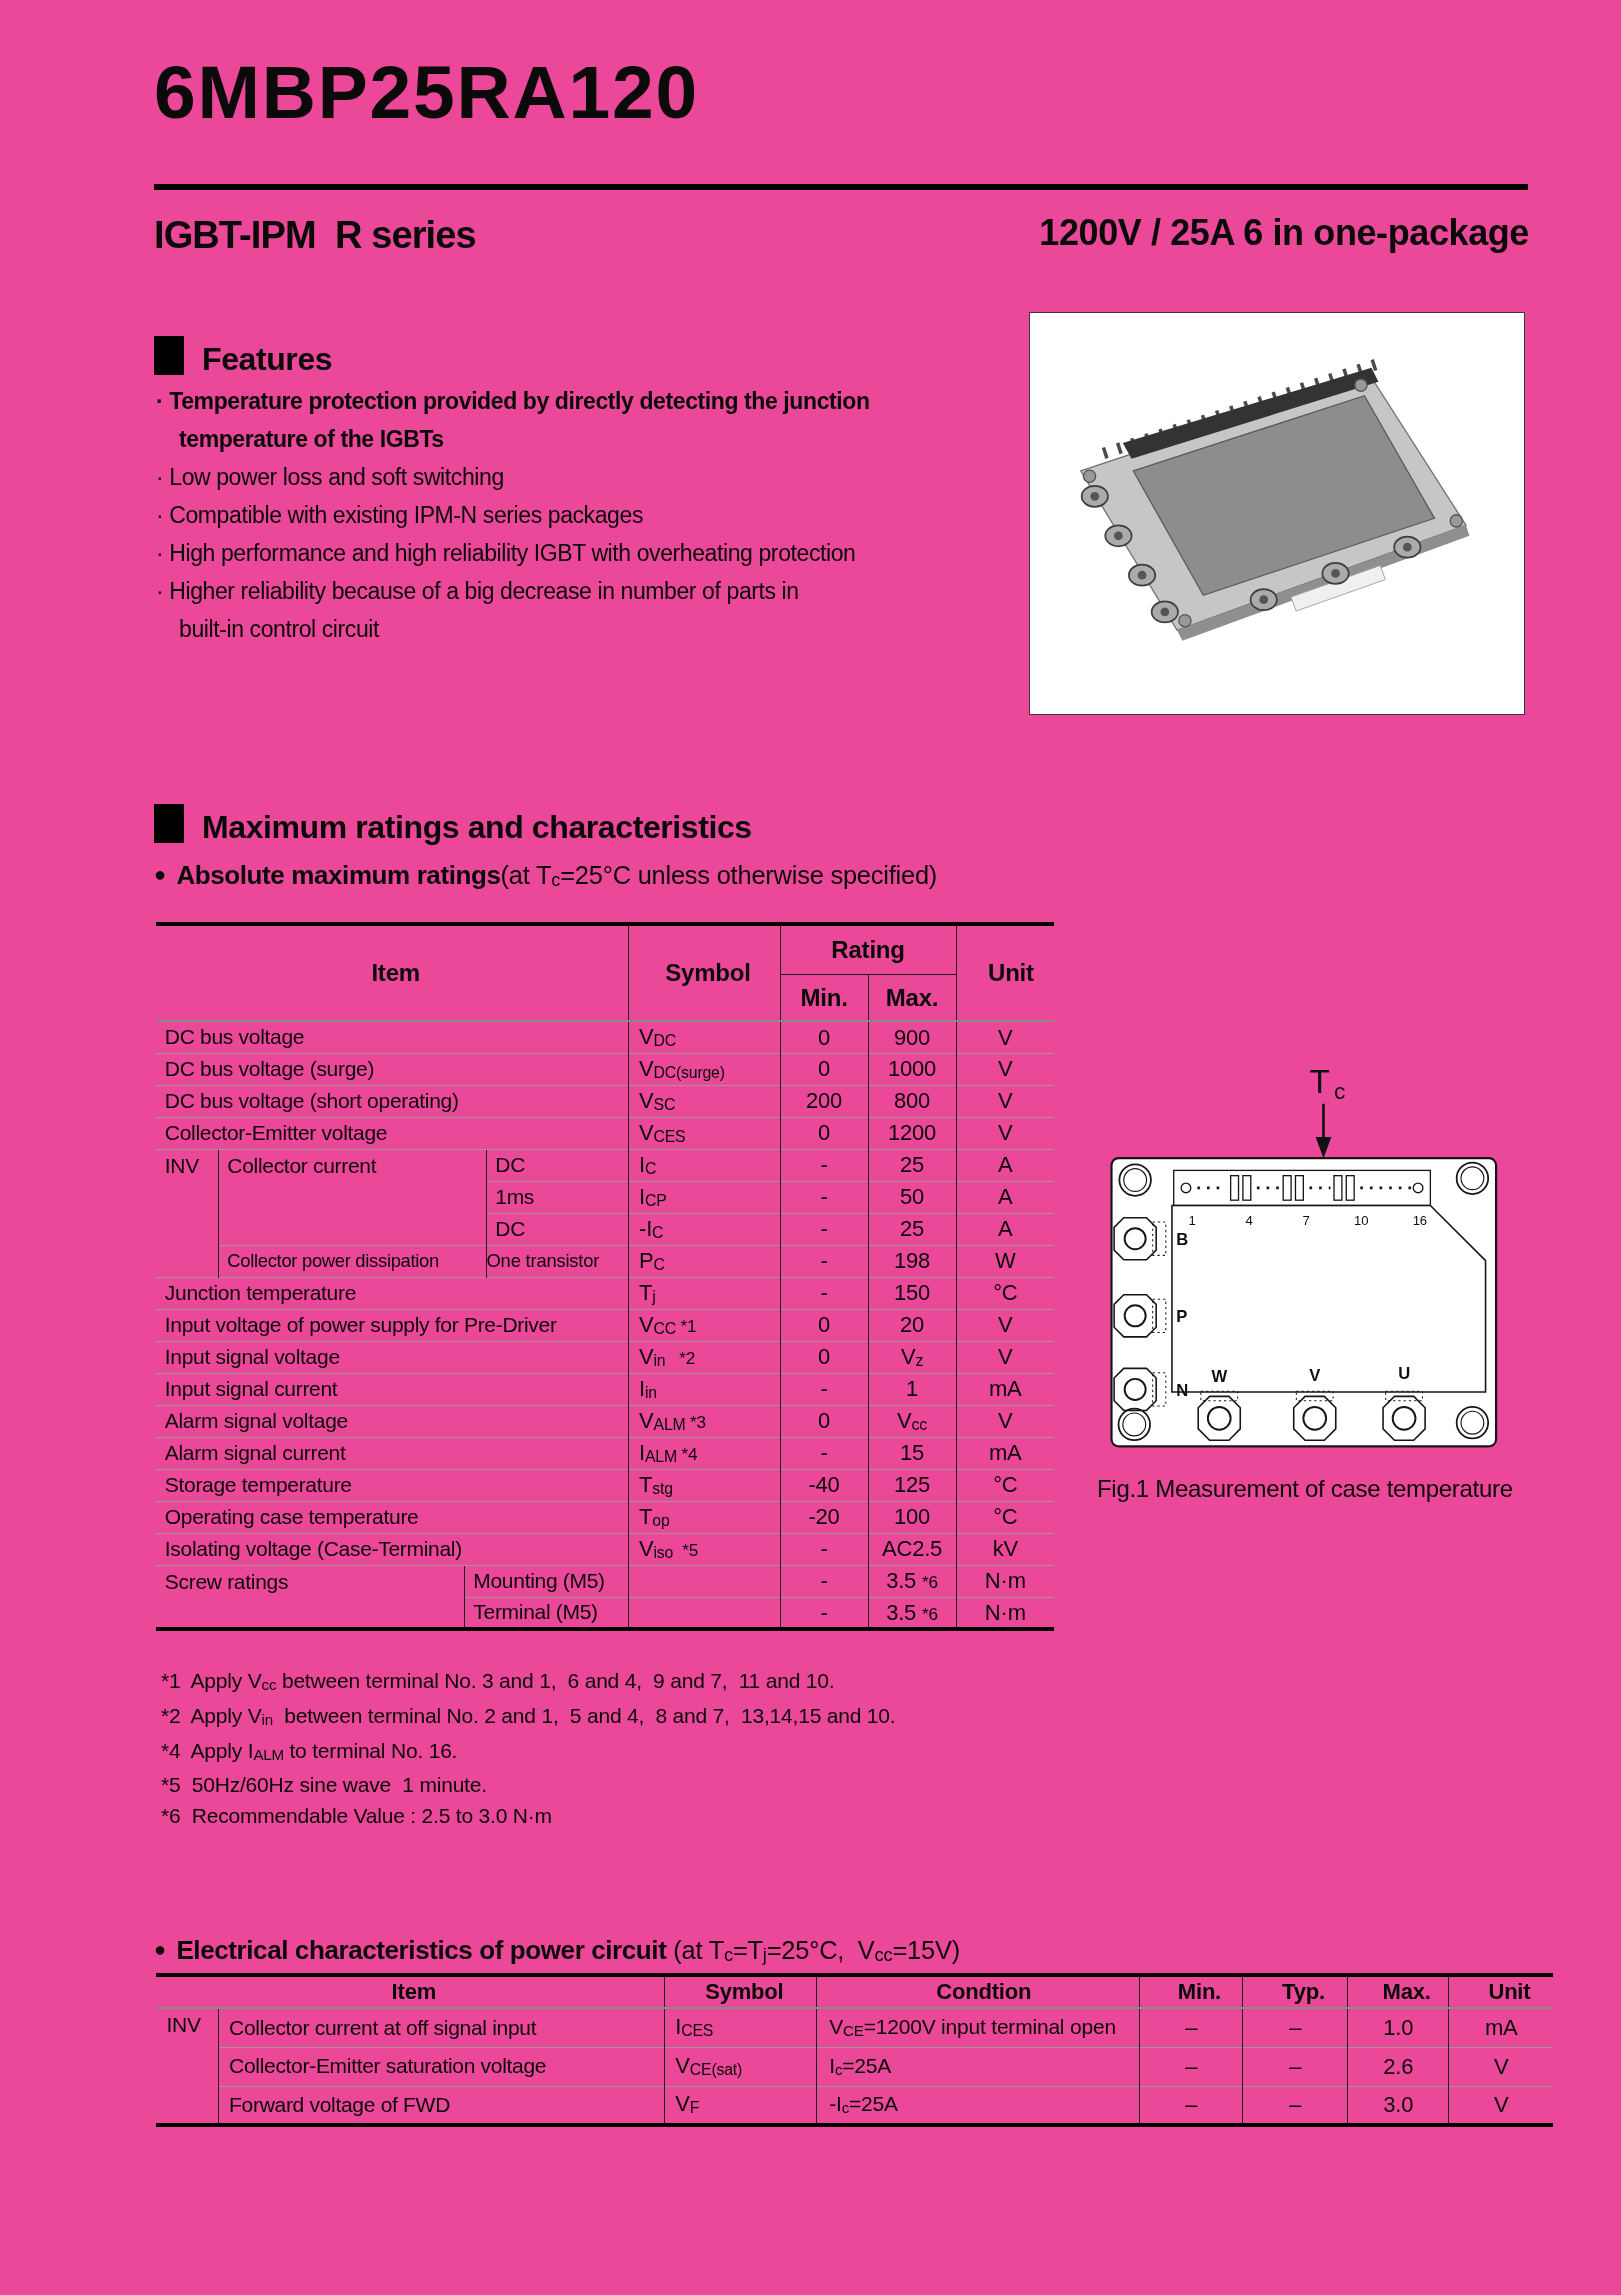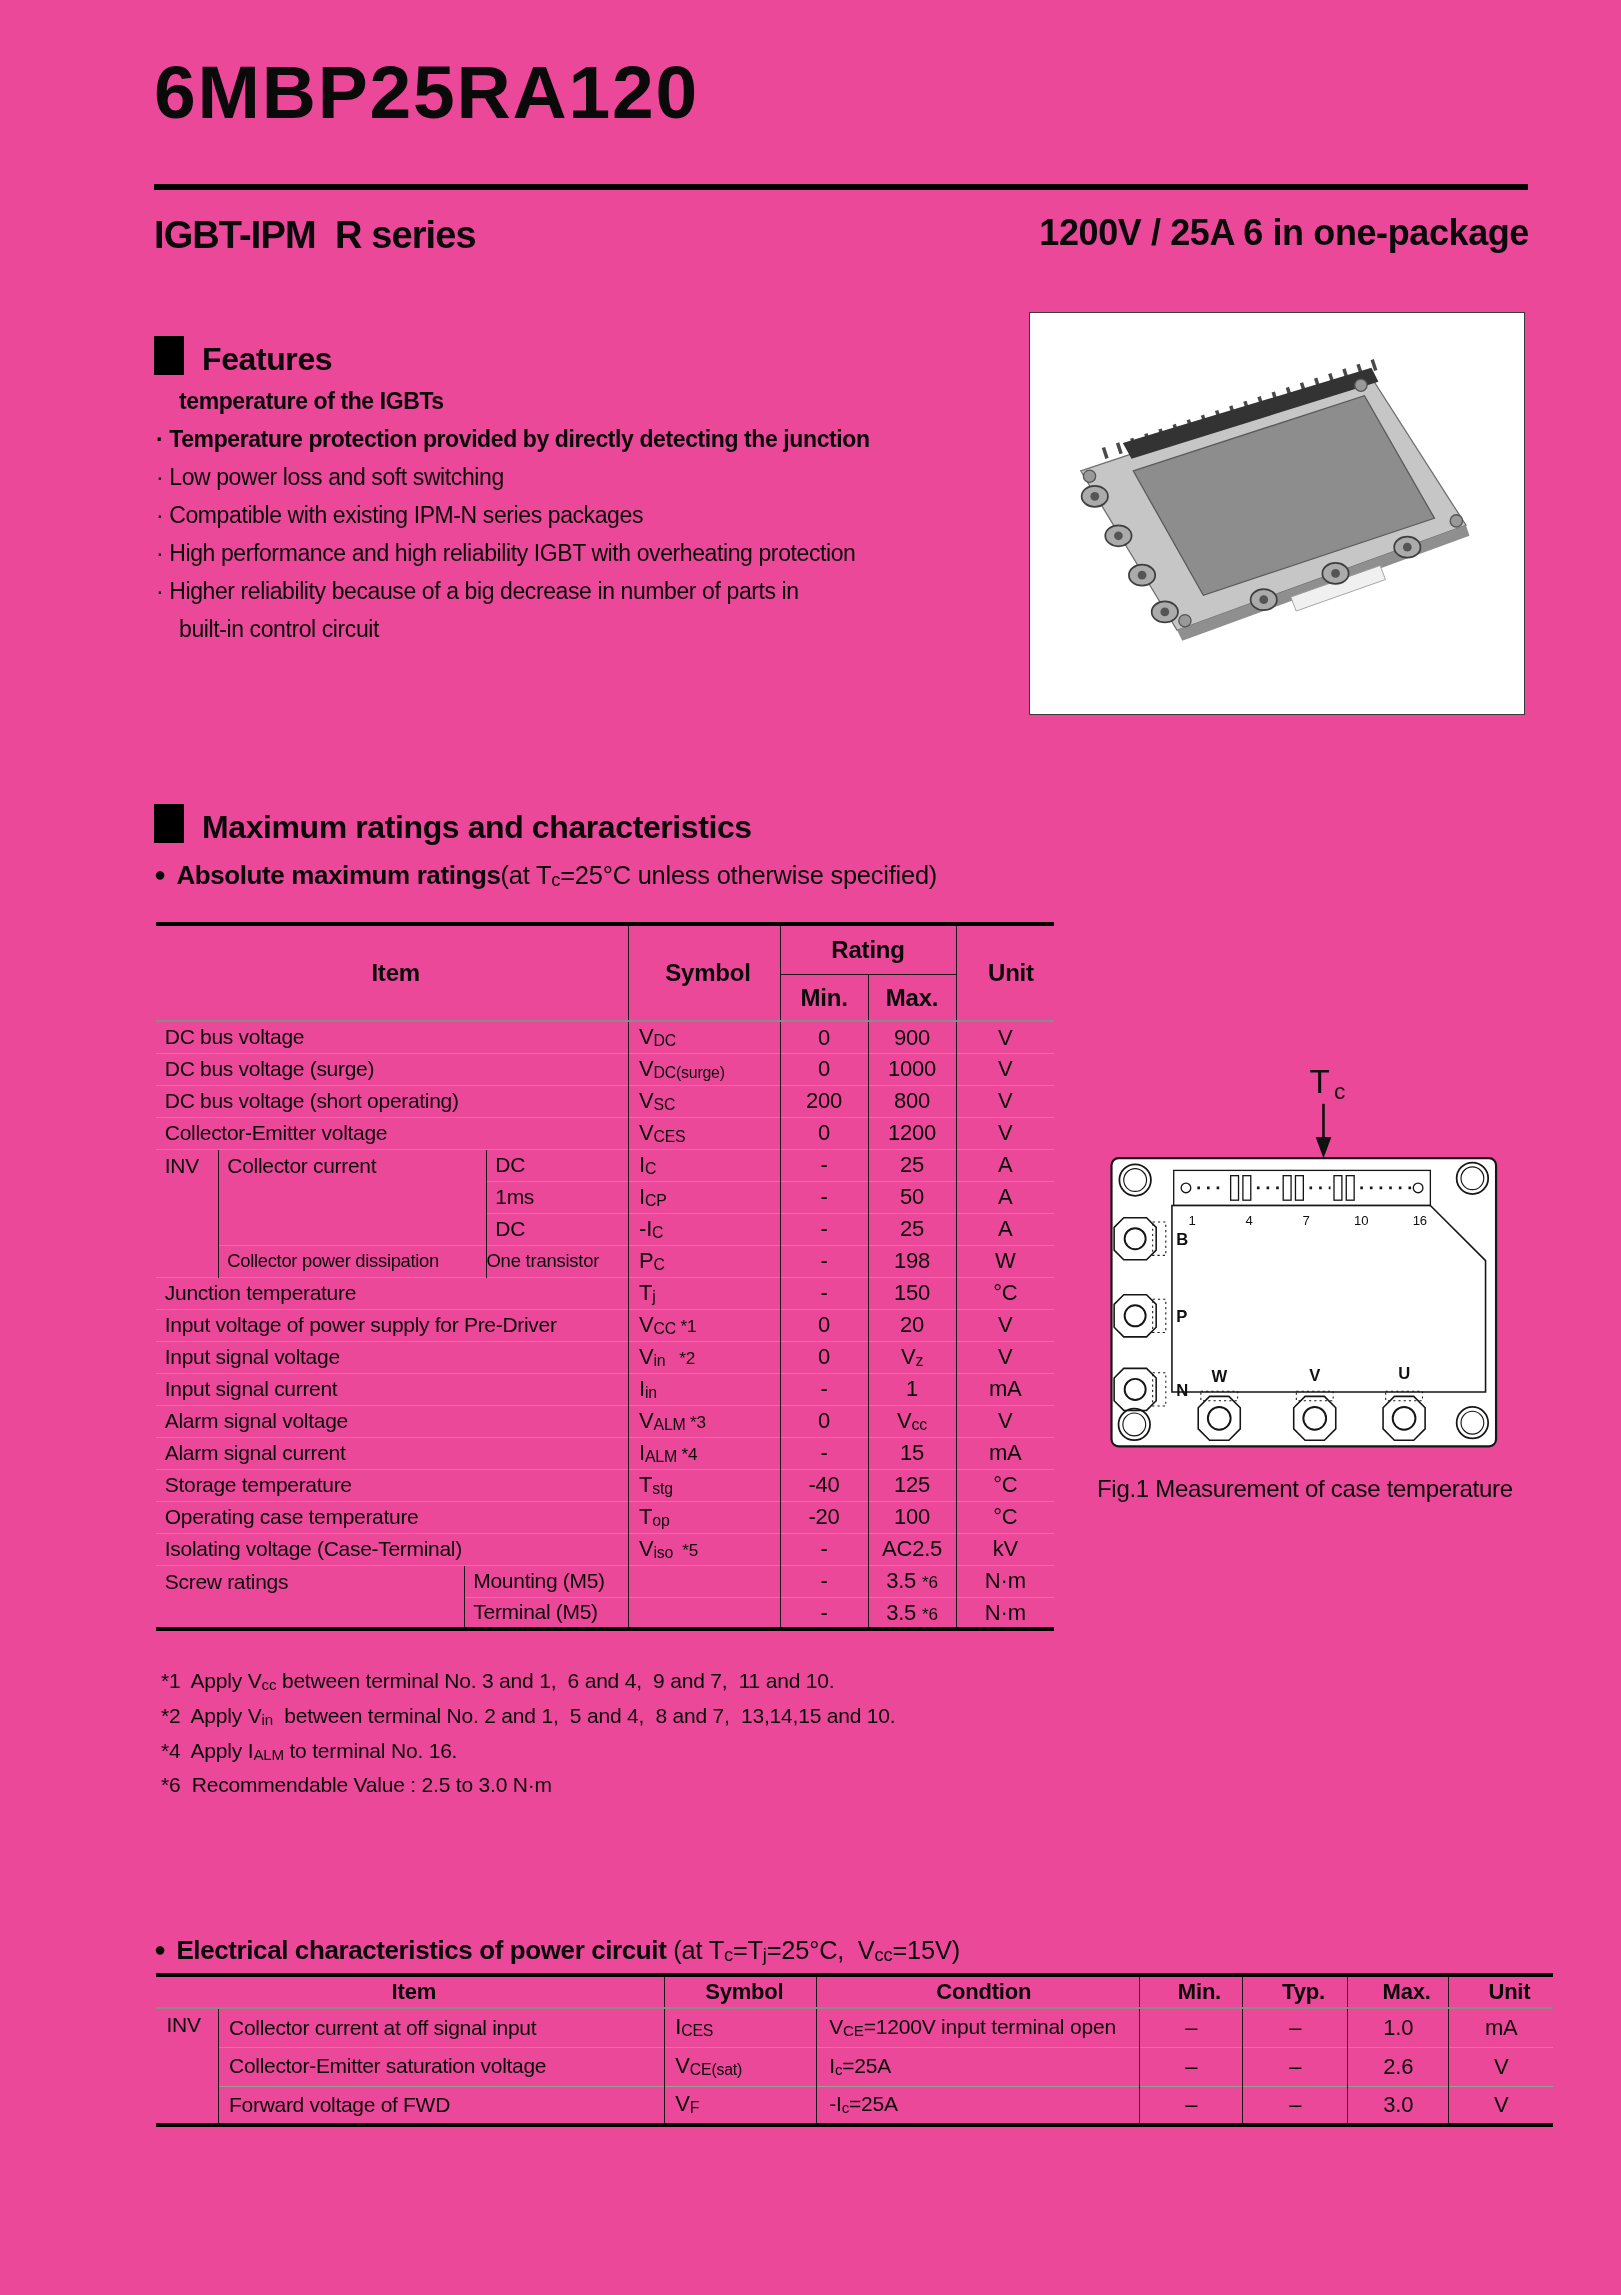--- a/index.html
+++ b/index.html
@@ -87,22 +87,22 @@
 <div class="page">
 
   <div class="abs part-number">6MBP25RA120</div>
   <div class="abs title-rule"></div>
   <div class="abs series pre">IGBT-IPM  R series</div>
   <div class="abs package">1200V / 25A 6 in one-package</div>
 
   <div class="abs sq feat-sq"></div>
   <div class="abs h2 feat-h">Features</div>
   <div class="abs feature-list" id="feature-list">
+      <div class="feature-item b">· Temperature protection provided by directly detecting the junction</div>
       <div class="feature-item b ind">temperature of the IGBTs</div>
-      <div class="feature-item b">· Temperature protection provided by directly detecting the junction</div>
       <div class="feature-item">· Low power loss and soft switching</div>
       <div class="feature-item">· Compatible with existing IPM-N series packages</div>
       <div class="feature-item">· High performance and high reliability IGBT with overheating protection</div>
       <div class="feature-item">· Higher reliability because of a big decrease in number of parts in</div>
       <div class="feature-item ind">built-in control circuit</div>
     </div>
 
   <div class="abs photo-box">
     <svg width="492" height="400" viewBox="0 0 562 456">
       <rect x="0" y="0" width="562" height="456" fill="#ffffff"></rect>
@@ -304,20 +304,21 @@
           <td class="cnum">3.5 <span class="sm">*6</span></td>
           <td class="cunit">N·m</td>
         </tr>
       </tbody>
   </table>
 
   <div class="abs footnotes" id="footnotes">
       <div class="footnote">*1  Apply V<span class="sub">cc</span> between terminal No. 3 and 1,  6 and 4,  9 and 7,  11 and 10.</div>
       <div class="footnote">*2  Apply V<span class="sub">in</span>  between terminal No. 2 and 1,  5 and 4,  8 and 7,  13,14,15 and 10.</div>
       <div class="footnote">*4  Apply I<span class="sub">ALM</span> to terminal No. 16.</div>
+      <div class="footnote">*5  50Hz/60Hz sine wave  1 minute.</div>
       <div class="footnote">*6  Recommendable Value : 2.5 to 3.0 N·m</div>
     </div>
 
   <svg class="abs fig1-svg" width="491" height="438" viewBox="0 0 560 500">
     <g>
       <text x="256" y="62" font-size="38">T</text>
       <text x="284" y="68" font-size="26">c</text>
       <line x1="272" y1="74" x2="272" y2="116" stroke="#111" stroke-width="3"></line>
       <polygon points="263,112 281,112 272,136" fill="#111"></polygon>
     </g>

